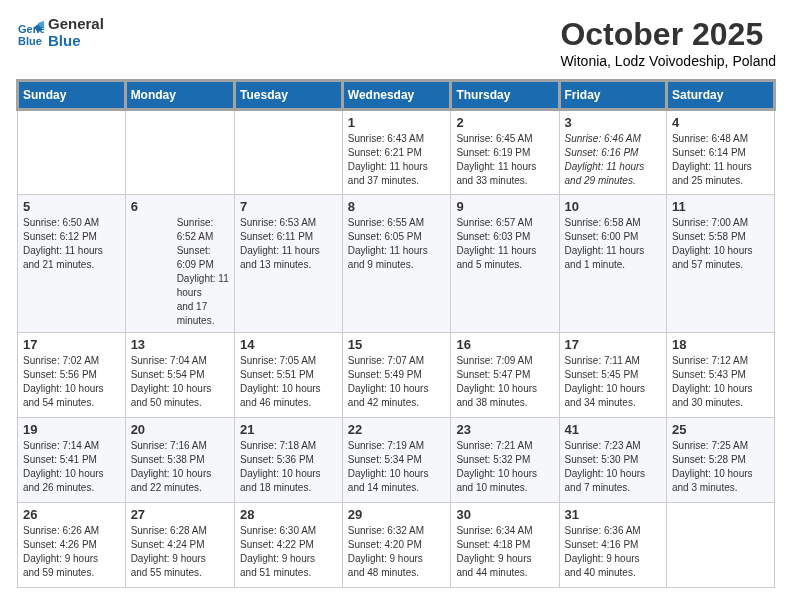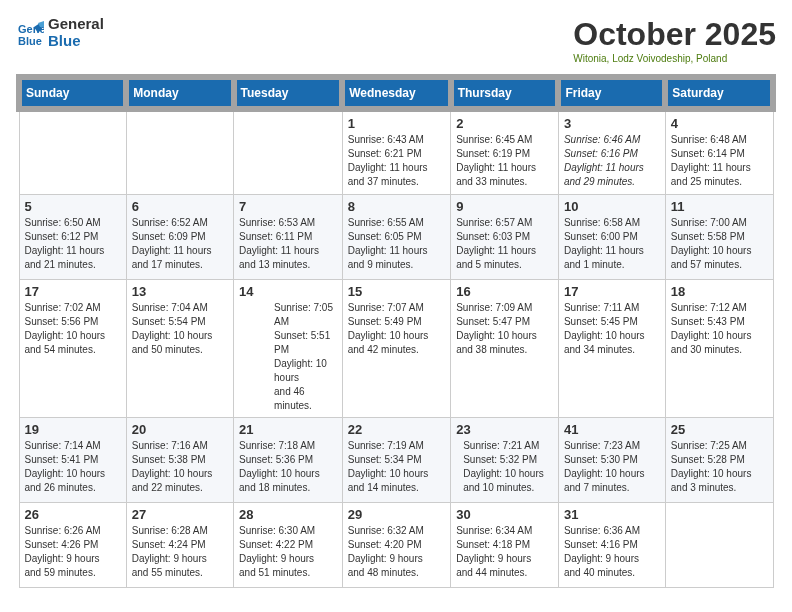--- a/index.html
+++ b/index.html
@@ -27,36 +27,36 @@
     }
     .title-block {
       text-align: left;
     }
     .month-title {
       font-size: 32px;
       font-weight: bold;
       color: #333;
     }
     .subtitle {
-      font-size: 10px;
-      color: #4d7c0f;
+      font-size: 14px;
+      color: #000000;
     }
     .calendar {
       width: 100%;
       border-collapse: collapse;
       font-size: 11px;
     }
     .calendar th {
       background: #1a6baf;
       color: #fff;
       padding: 6px 4px;
       text-align: left;
       font-size: 12px;
       font-weight: bold;
-      border: 6px solid #a3a3a3;
+      border: 3px solid #a3a3a3;
     }
     .calendar td {
       border: 1px solid #ccc;
       vertical-align: top;
       padding: 4px 5px;
       width: 110px;
       height: 85px;
     }
     .day-number {
       font-size: 13px;
@@ -150,21 +150,21 @@
       <tr>
         <td>
           <div class="day-number">5</div>
           <div class="day-info" style="white-space: pre-line;">Sunrise: 6:50 AM
 Sunset: 6:12 PM
 Daylight: 11 hours
 and 21 minutes.</div>
         </td>
         <td>
           <div class="day-number">6</div>
-          <div class="day-info" style="white-space: pre-line;">Sunrise: 6:52 AM
+          <div class="day-info" style="white-space: pre-line; margin-left: 46px;">Sunrise: 6:52 AM
 Sunset: 6:09 PM
 Daylight: 11 hours
 and 17 minutes.</div>
         </td>
         <td>
           <div class="day-number">7</div>
           <div class="day-info" style="white-space: pre-line;">Sunrise: 6:53 AM
 Sunset: 6:11 PM
 Daylight: 11 hours
 and 13 minutes.</div>
@@ -208,21 +208,21 @@
         </td>
         <td>
           <div class="day-number">13</div>
           <div class="day-info" style="white-space: pre-line;">Sunrise: 7:04 AM
 Sunset: 5:54 PM
 Daylight: 10 hours
 and 50 minutes.</div>
         </td>
         <td>
           <div class="day-number">14</div>
-          <div class="day-info" style="white-space: pre-line; margin-left: 35px;">Sunrise: 7:05 AM
+          <div class="day-info" style="white-space: pre-line;">Sunrise: 7:05 AM
 Sunset: 5:51 PM
 Daylight: 10 hours
 and 46 minutes.</div>
         </td>
         <td>
           <div class="day-number">15</div>
           <div class="day-info" style="white-space: pre-line;">Sunrise: 7:07 AM
 Sunset: 5:49 PM
 Daylight: 10 hours
 and 42 minutes.</div>
@@ -273,21 +273,21 @@
         </td>
         <td>
           <div class="day-number">22</div>
           <div class="day-info" style="white-space: pre-line;">Sunrise: 7:19 AM
 Sunset: 5:34 PM
 Daylight: 10 hours
 and 14 minutes.</div>
         </td>
         <td>
           <div class="day-number">23</div>
-          <div class="day-info" style="white-space: pre-line; margin-left: 7px;">Sunrise: 7:21 AM
+          <div class="day-info" style="white-space: pre-line;">Sunrise: 7:21 AM
 Sunset: 5:32 PM
 Daylight: 10 hours
 and 10 minutes.</div>
         </td>
         <td>
           <div class="day-number">41</div>
           <div class="day-info" style="white-space: pre-line;">Sunrise: 7:23 AM
 Sunset: 5:30 PM
 Daylight: 10 hours
 and 7 minutes.</div>

